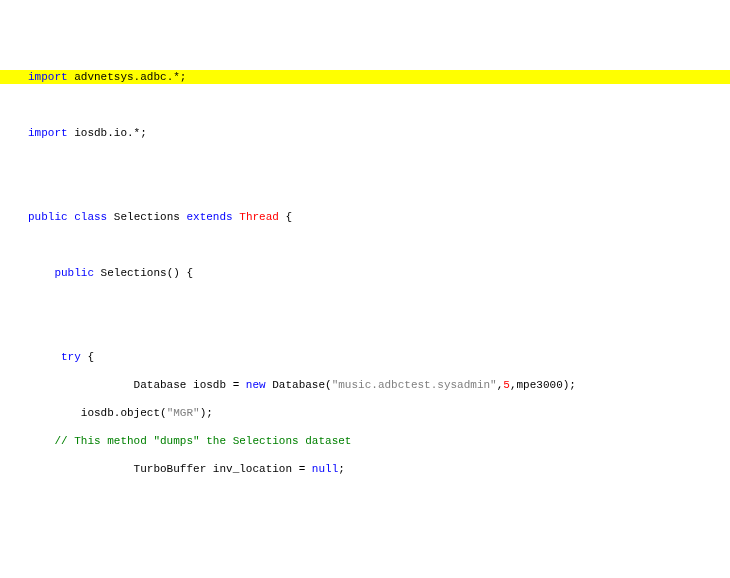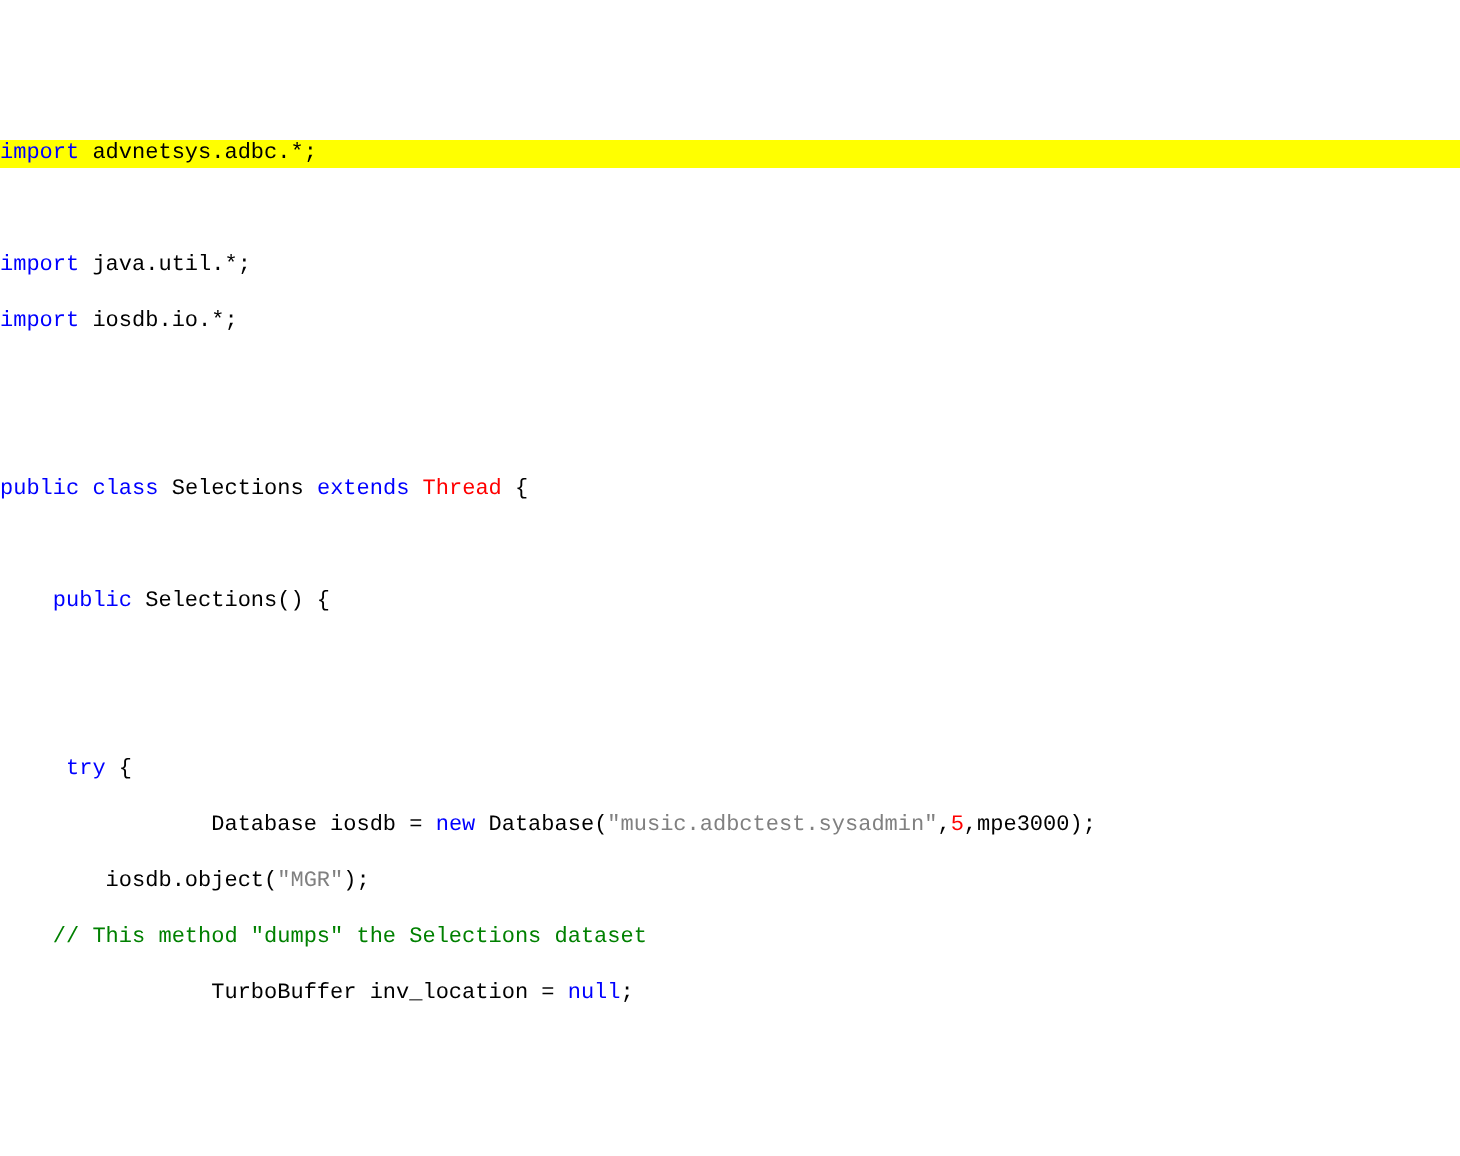--- a/index.html
+++ b/index.html
@@ -6,37 +6,36 @@
     margin: 0;
     padding: 0;
     font-family: "Courier New", monospace;
     font-size: 11px;
     line-height: 14px;
     background: #ffffff;
     color: #000000;
     white-space: pre;
     width: 730px;
   }
-  .line { display: block; min-height: 14px; }
+  .line { display: block; min-height: 14px; padding-left: 28px; }
   .hl { background: #ffff00; display: block; }
   .kw { color: #0000ff; }   
   .cls { color: #ff0000; }  
   .str { color: #808080; }  
   .num { color: #ff0000; }  
   .cmt { color: #008000; }  
 </style>
 </head>
 <body>
 
 
 
 <div>
 <span class="line hl"><span class="kw">import</span><span> advnetsys.adbc.*;</span></span>
 <span class="line"> </span>
-<span class="line"><span class="kw">import</span><span> java.util.*;</span></span>
 <span class="line"><span class="kw">import</span><span> iosdb.io.*;</span></span>
 <span class="line"> </span>
 <span class="line"> </span>
 <span class="line"><span class="kw">public</span> <span class="kw">class</span> <span>Selections </span><span class="kw">extends</span> <span class="cls">Thread</span><span> {</span></span>
 <span class="line"> </span>
 <span class="line">    <span class="kw">public</span><span> Selections() {</span></span>
 <span class="line"> </span>
 <span class="line"> </span>
 <span class="line">     <span class="kw">try</span><span> {</span></span>
 <span class="line"><span>                Database iosdb = </span><span class="kw">new</span><span> Database(</span><span class="str">"music.adbctest.sysadmin"</span><span>,</span><span class="num">5</span><span>,mpe3000);</span></span>

